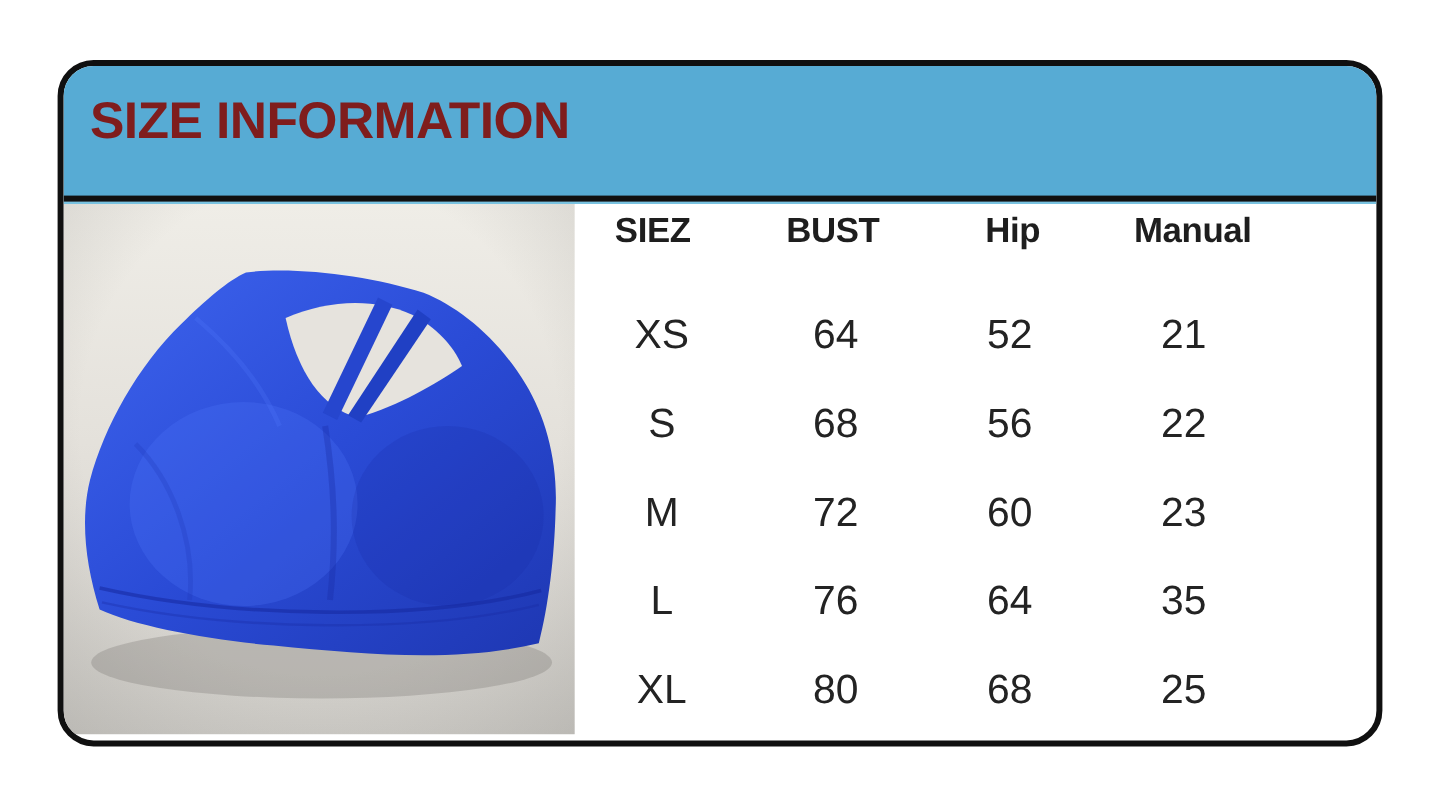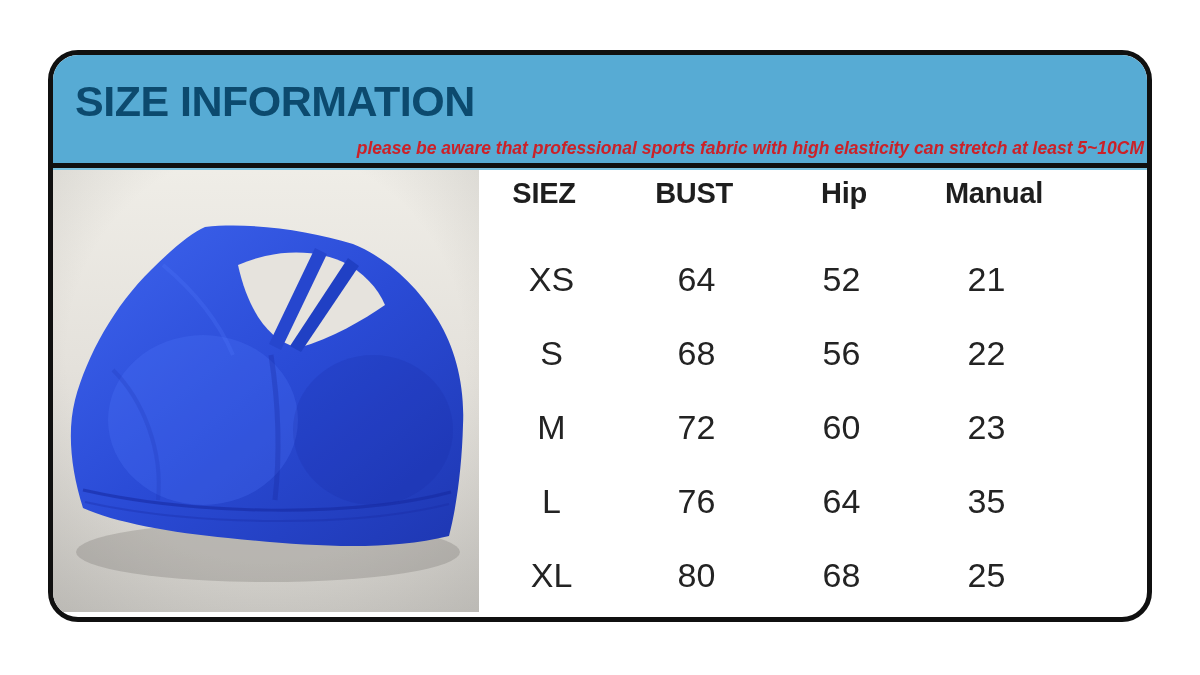--- a/index.html
+++ b/index.html
@@ -33,21 +33,21 @@
     border-bottom: 5px solid #101010;
   }
 
   .title {
     position: absolute;
     left: 22px;
     top: 22px;
     font-size: 43px;
     font-weight: bold;
     letter-spacing: -0.5px;
-    color: #0c4a6e;
+    color: #7f1d1d;
     white-space: nowrap;
   }
 
   .note {
     position: absolute;
     right: 3px;
     bottom: 3px;
     text-align: right;
     color: #CB2128;
     font-style: italic;
@@ -105,21 +105,20 @@
 </style>
 </head>
 <body>
 
 <div class="canvas">
   <div class="frame">
 
     <div class="header">
       <div class="title">SIZE INFORMATION</div>
       <div class="note">
-        <div>please be aware that professional sports fabric with high elasticity can stretch at least 5~10CM</div>
       </div>
     </div>
 
     <div class="content">
 
       <div class="photo">
         <svg viewBox="0 0 426 442" preserveAspectRatio="none">
           <defs>
             <linearGradient id="bgGrad" x1="0" y1="0" x2="0" y2="1">
               <stop offset="0%" stop-color="#EFEDE7"></stop>

